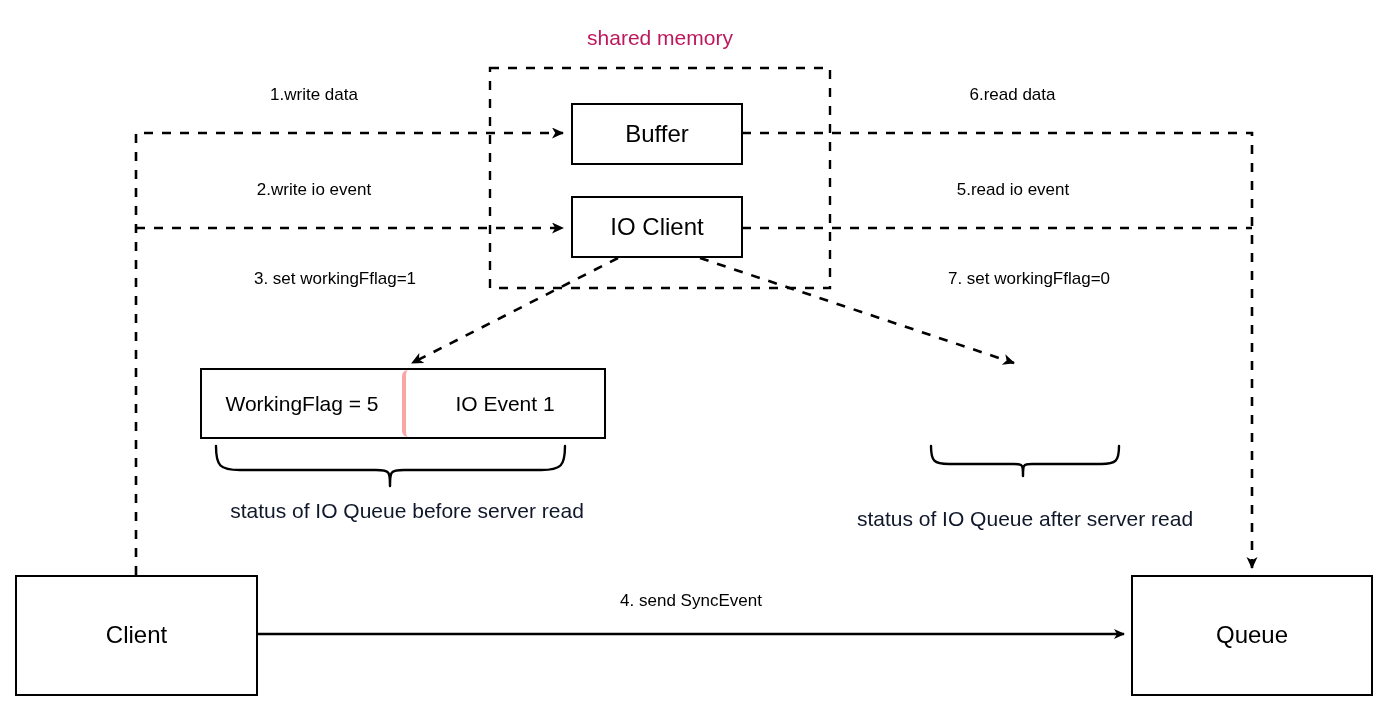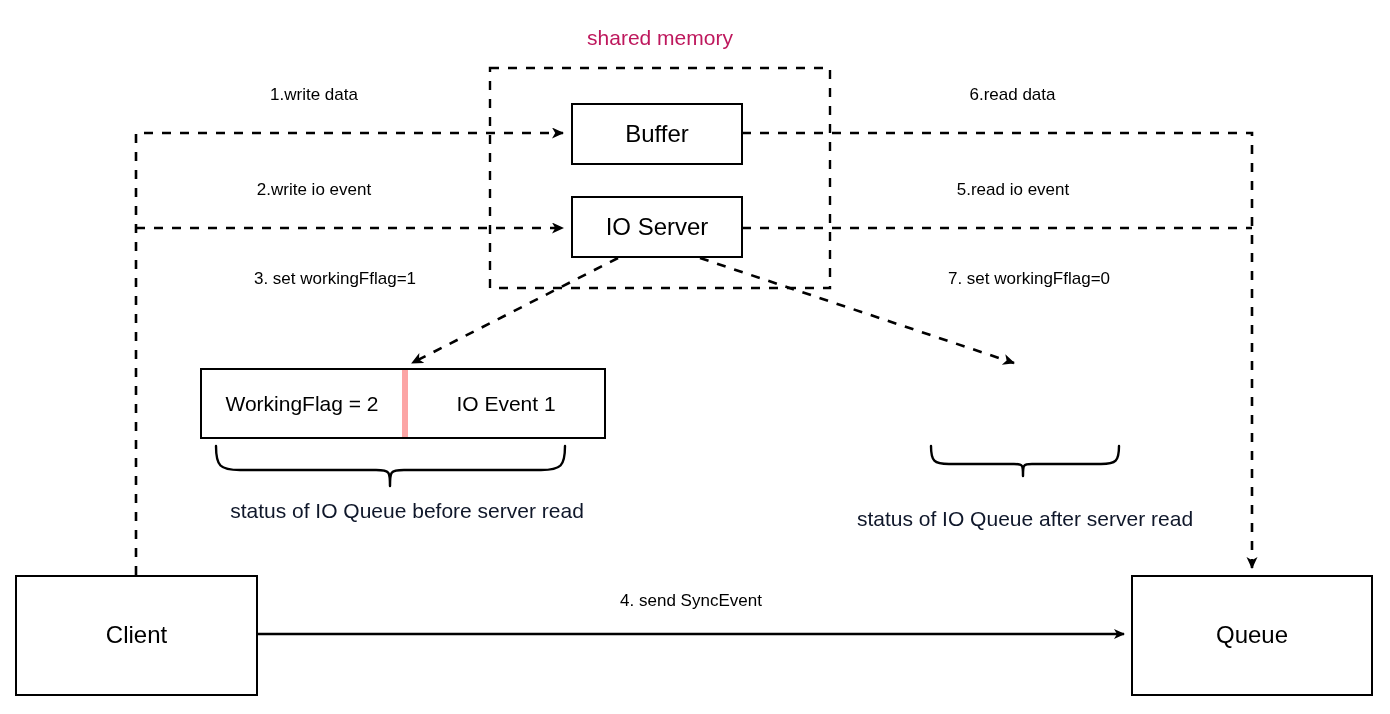--- a/index.html
+++ b/index.html
@@ -47,21 +47,22 @@
     font-size: 21px;
     color: #000000;
   }
   .split-cell {
     display: flex;
     align-items: center;
     justify-content: center;
     box-sizing: border-box;
   }
   .split-cell.divider {
-    border-left: 6px solid #fca5a5;
+    border-left: 4px solid #fca5a5;
+    border-radius: 6px;
   }
   .edge-label {
     position: absolute;
     font-size: 17px;
     color: #000000;
     white-space: nowrap;
     text-align: center;
     line-height: 1.1;
   }
   .caption-label {
@@ -137,26 +138,26 @@
 
   <div class="edge-label" style="left: 890px; top: 86px; width: 245px;">6.read data</div>
 
   <div class="edge-label" style="left: 880px; top: 270px; width: 298px;">7. set workingFflag=0</div>
 
   <div class="node-box" style="left: 571px; top: 103px; width: 172px; height: 62px;">
     <span>Buffer</span>
   </div>
 
   <div class="node-box" style="left: 571px; top: 196px; width: 172px; height: 62px;">
-    <span>IO Server</span>
+    <span>IO Client</span>
   </div>
 
   <div class="split-box" style="left: 200px; top: 368px; width: 406px; height: 71px;">
     <div class="split-cell" style="width: 202px;">
-      <span>WorkingFlag = 2</span>
+      <span>WorkingFlag = 5</span>
     </div>
     <div class="split-cell divider" style="width: 204px;">
       <span>IO Event 1</span>
     </div>
   </div>
 
   <div class="caption-label" style="left: 172px; top: 499px; width: 470px;">status of IO Queue before server read</div>
 
 
   <div class="caption-label" style="left: 790px; top: 507px; width: 470px;">status of IO Queue after server read</div>

